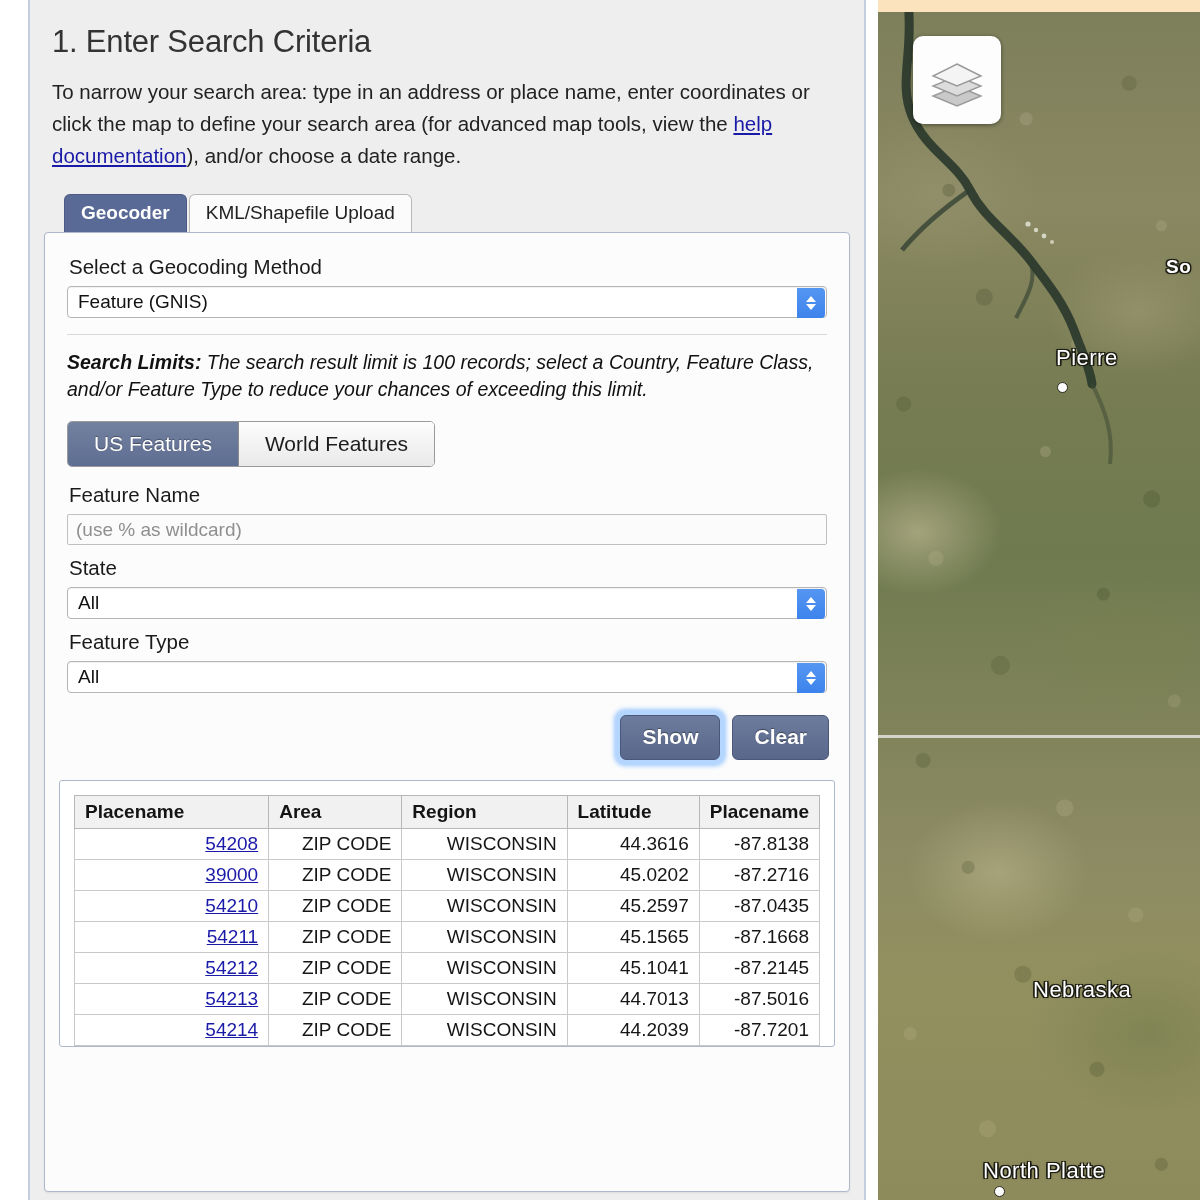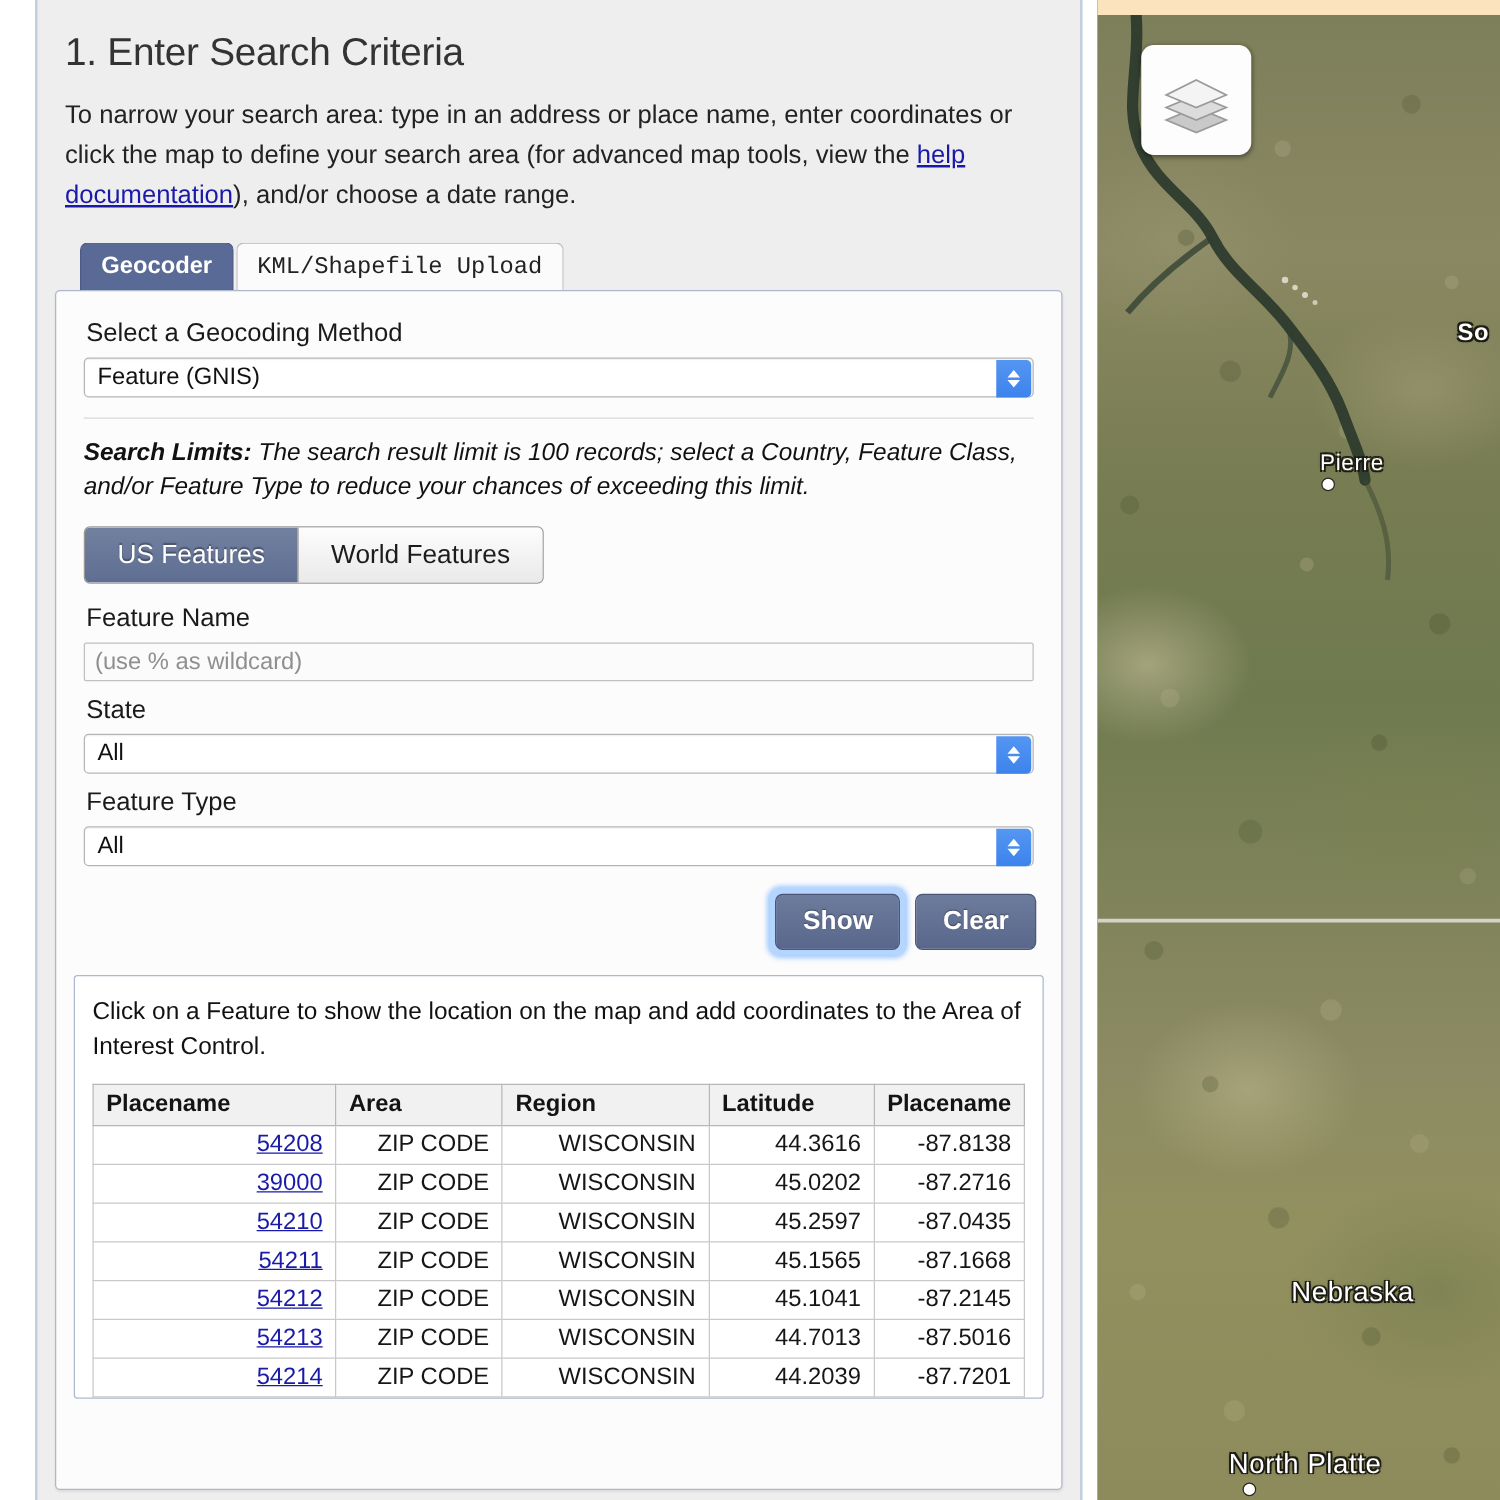--- a/index.html
+++ b/index.html
@@ -72,21 +72,20 @@
     font-weight: bold;
     border: 1px solid #4d5b84;
     border-bottom: none;
   }
   .tab.inactive {
     background: #fbfbfb;
     color: #222222;
     border: 1px solid #b9b9b9;
     border-bottom: none;
     margin-left: 2px;
-    font-family: Liberation Mono, monospace;
   }
 
   
   #tab-body {
     position: relative;
     margin: 0 0 0 14px;
     width: 806px;
     background: #fcfcfc;
     border: 1px solid #aeb8cc;
     border-radius: 4px;
@@ -430,21 +429,20 @@
       </div>
 
       <div id="action-row">
         <span class="btn-focus-ring">
           <button class="btn">Show</button>
         </span>
         <button class="btn">Clear</button>
       </div>
 
       <div id="results-box">
-        <p id="results-hint">Click on a Feature to show the location on the map and add coordinates to the Area of Interest Control.</p>
         <table id="results-table">
           <colgroup>
             <col class="c-place">
               <col class="c-type">
               <col class="c-reg">
               <col class="c-lat">
               <col class="c-lon">
           </colgroup>
           <thead>
             <tr>
@@ -537,21 +535,21 @@
         <g stroke="#9a9a9a" stroke-width="1.4">
           <polygon points="28,34 52,44 28,54 4,44" fill="#c9c9c9"></polygon>
           <polygon points="28,24 52,34 28,44 4,34" fill="#dcdcdc"></polygon>
           <polygon points="28,12 52,24 28,34 4,24" fill="#f4f4f4"></polygon>
         </g>
       </svg>
     </div>
 
     <div id="map-labels">
         <div class="map-label" style="left: 288px; top: 256px; font-size: 19px; font-weight: bold;">So</div>
-        <div class="map-label" style="left: 178px; top: 360px; font-size: 18px;">Pierre</div>
-        <div class="map-label" style="left: 155px; top: 1021px; font-size: 22px;">Nebraska</div>
+        <div class="map-label" style="left: 178px; top: 345px; font-size: 22px;">Pierre</div>
+        <div class="map-label" style="left: 155px; top: 977px; font-size: 22px;">Nebraska</div>
         <div class="map-label" style="left: 105px; top: 1158px; font-size: 22px;">North Platte</div>
         <div class="city-dot" style="left: 179px; top: 382px;"></div>
         <div class="city-dot" style="left: 116px; top: 1186px;"></div>
       </div>
   </div>
 
 </div>
 
 </body></html>

